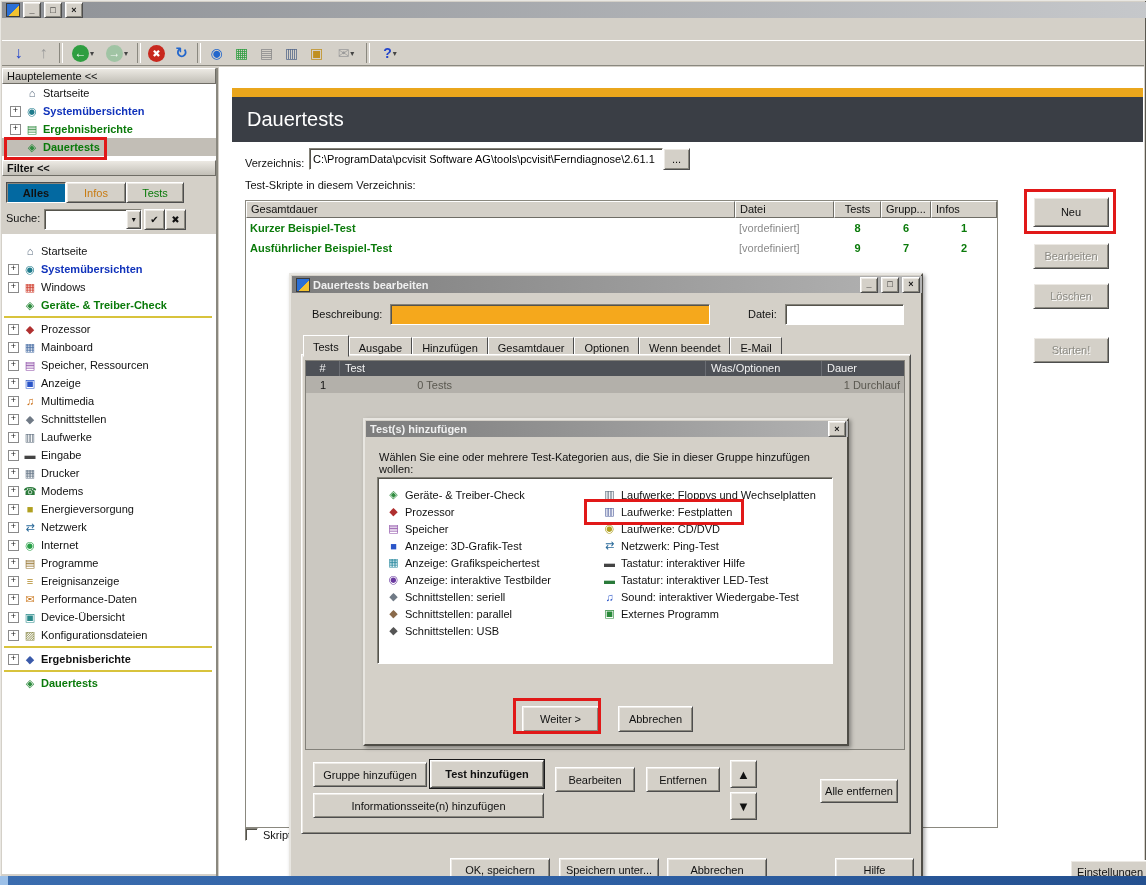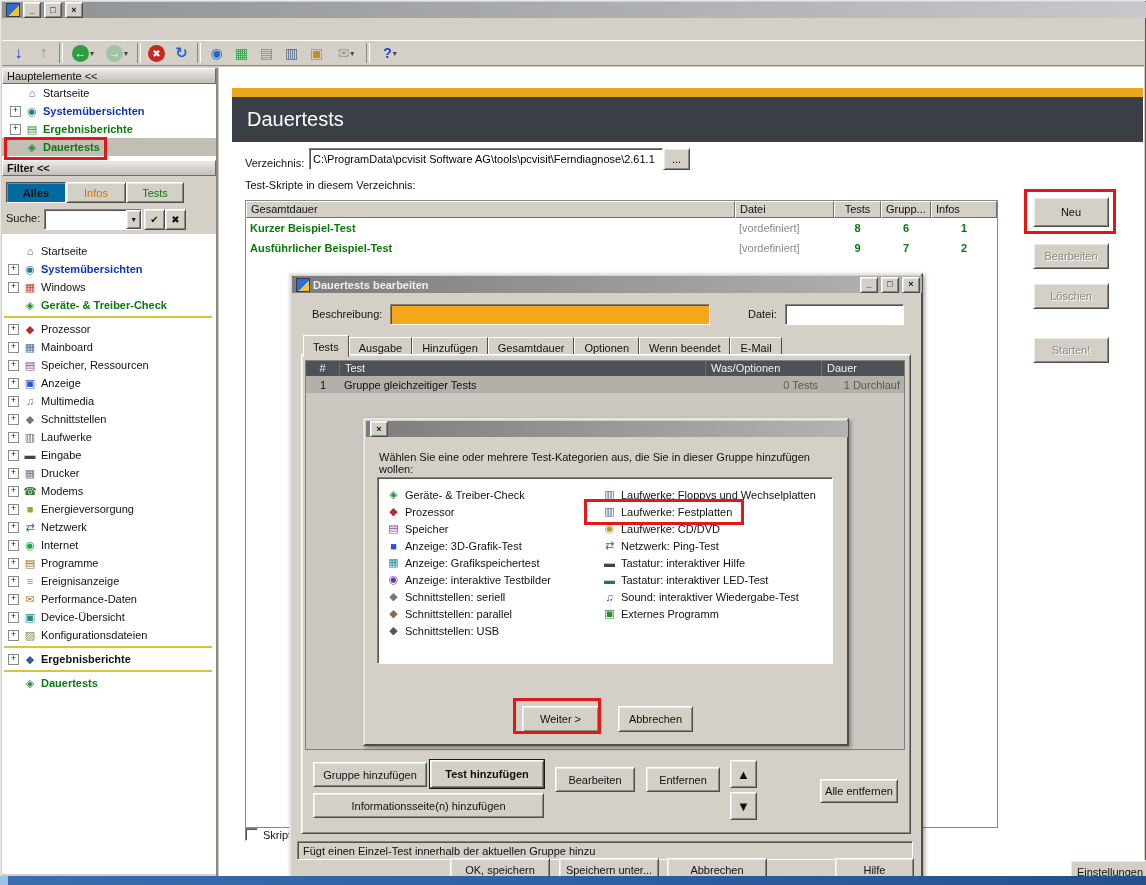--- a/index.html
+++ b/index.html
@@ -365,48 +365,45 @@
 
       <div class="abs" style="left:3px;top:5px;width:600px;height:390px;border:1px solid #83817a;box-sizing:border-box;background:#cbc8c1;">
         <div style="display:flex;height:15px;">
           <span class="dth" style="width:34px;text-align:center;">#</span>
           <span class="dth" style="width:366px;">Test</span>
           <span class="dth" style="width:116px;">Was/Optionen</span>
           <span class="dth" style="flex:1;border-right:none;">Dauer</span>
         </div>
         <div style="display:flex;height:17px;align-items:center;background:#b3b0aa;">
           <span class="cell" style="width:34px;text-align:center;">1</span>
-          <span class="cell" style="width:366px;">Gruppe gleichzeitiger Tests</span>
           <span class="cell" style="width:116px;text-align:right;color:#5a5850;">0 Tests</span>
           <span class="cell" style="flex:1;text-align:right;color:#5a5850;">1 Durchlauf</span>
         </div>
       </div>
 
       <div class="abs btn raised" style="left:11px;top:407px;width:112px;height:23px;">Gruppe hinzufügen</div>
       <div class="abs btn raised default" style="left:128px;top:405px;width:112px;height:26px;">Test hinzufügen</div>
       <div class="abs btn raised" style="left:11px;top:438px;width:229px;height:23px;">Informationsseite(n) hinzufügen</div>
       <div class="abs btn raised" style="left:253px;top:412px;width:78px;height:23px;">Bearbeiten</div>
       <div class="abs btn raised" style="left:344px;top:412px;width:72px;height:23px;">Entfernen</div>
       <div class="abs btn raised" style="left:428px;top:405px;width:25px;height:26px;font-size:13px;">▲</div>
       <div class="abs btn raised" style="left:428px;top:437px;width:25px;height:26px;font-size:13px;">▼</div>
       <div class="abs btn raised" style="left:518px;top:424px;width:76px;height:22px;">Alle entfernen</div>
     </div>
 
-    <div class="abs sunken" style="left:6px;top:566px;width:616px;height:19px;background:#d4d0c8;display:flex;align-items:center;padding:0 5px;box-sizing:border-box;">
-      <span>Fügt einen Einzel-Test  innerhalb der aktuellen Gruppe hinzu</span>
-    </div>
 
     <div class="abs btn raised" style="left:159px;top:583px;width:98px;height:22px;">OK, speichern</div>
     <div class="abs btn raised" style="left:268px;top:583px;width:98px;height:22px;">Speichern unter...</div>
     <div class="abs btn raised" style="left:376px;top:583px;width:98px;height:22px;">Abbrechen</div>
     <div class="abs btn raised" style="left:544px;top:583px;width:77px;height:22px;">Hilfe</div>
   </div>
 
   <div class="abs dlg" style="left:363px;top:418px;width:482px;height:324px;z-index:20;">
     <div class="abs titlebar tb-dlg" style="left:1px;top:1px;width:476px;height:16px;">
+      <span class="ttext">Test(s) hinzufügen</span>
       <span class="winbtn btn raised">×</span>
     </div>
 
     <span class="abs" style="left:14px;top:31px;width:455px;">Wählen Sie eine oder mehrere Test-Kategorien aus, die Sie in dieser Gruppe hinzufügen wollen:</span>
 
     <div class="abs sunken" style="left:12px;top:57px;width:456px;height:187px;padding:8px 0 0 8px;box-sizing:border-box;overflow:hidden;">
       <div class="abs" style="left:8px;top:8px;width:210px;">
         <div class="lrow">
             <span class="licon" style="color: rgb(46, 139, 62);">◈</span>
             <span>Geräte- &amp; Treiber-Check</span>

